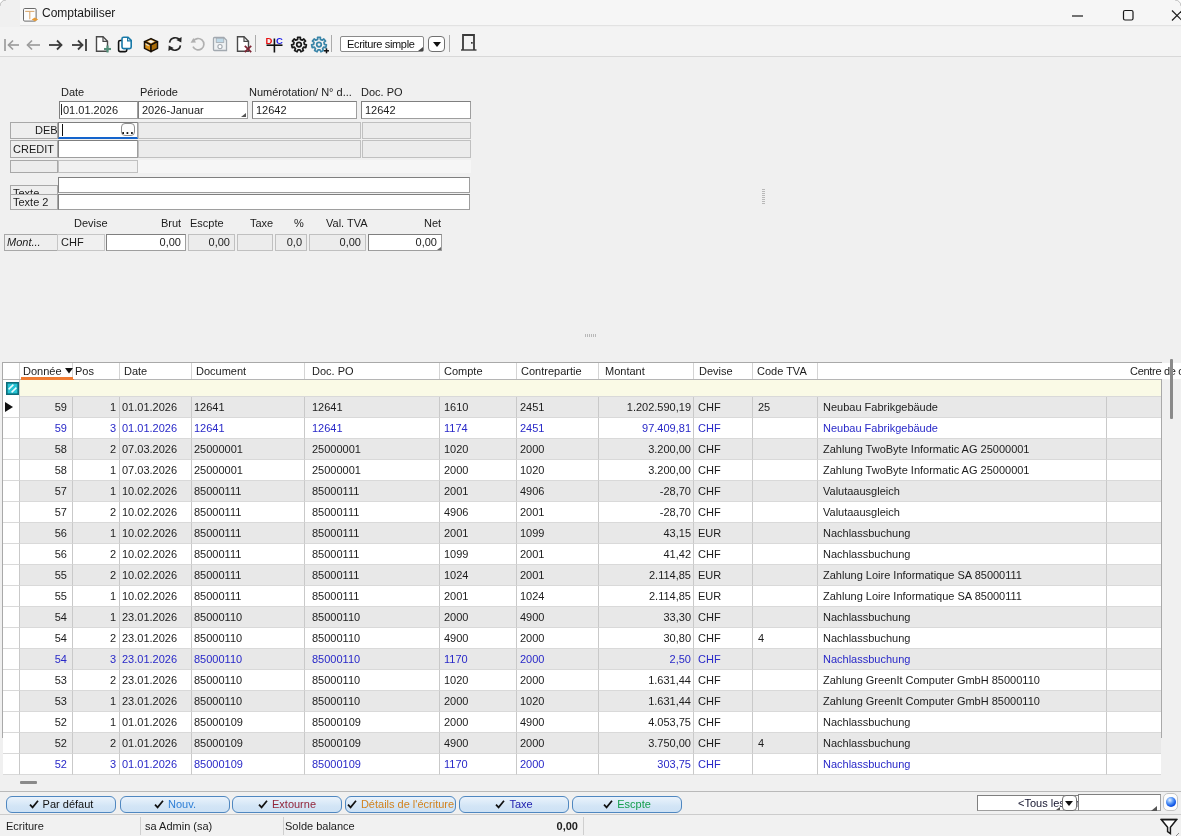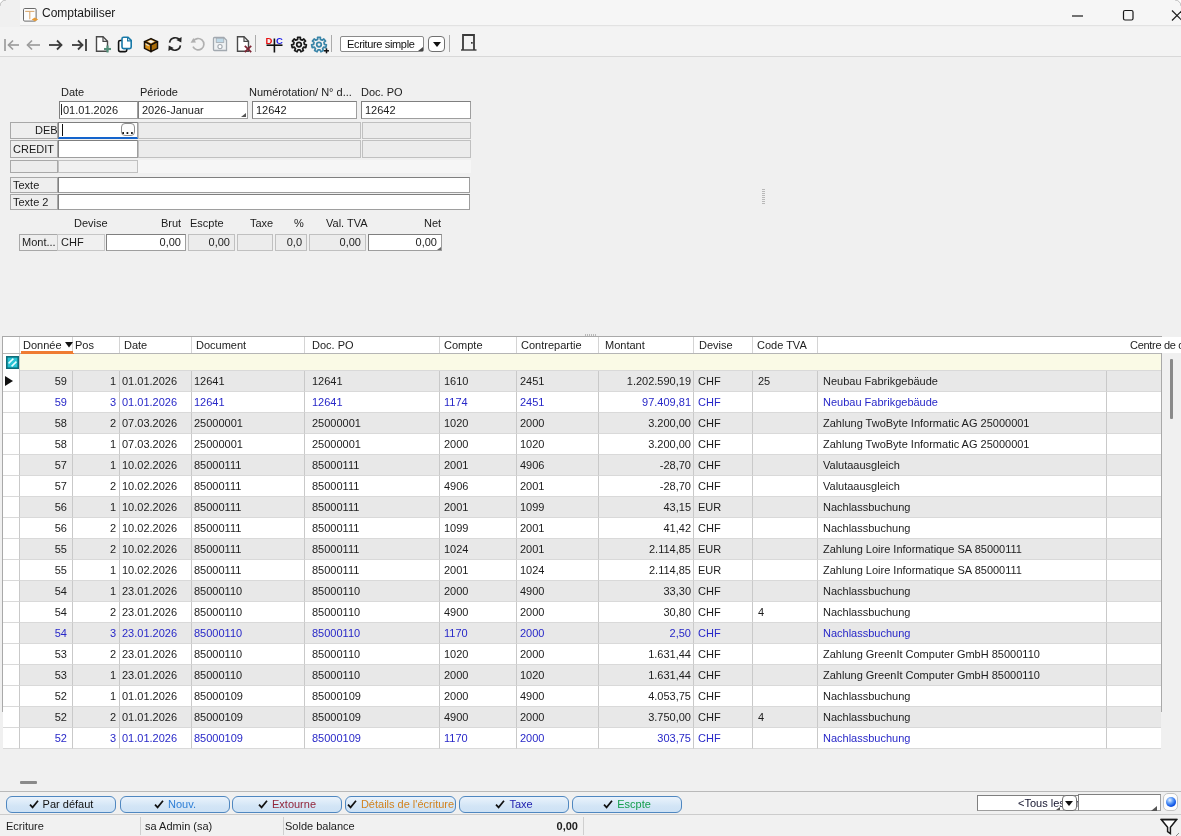--- a/index.html
+++ b/index.html
@@ -15,21 +15,21 @@
 .tsep{position:absolute;top:8px;width:1px;height:17px;background:#ababab;}
 .combo{position:absolute;left:340px;top:9px;width:84px;height:16px;background:#fff;border:1px solid #8a8a8a;border-radius:2px;line-height:14px;padding-left:6px;font-size:11px;letter-spacing:-0.35px;color:#111;white-space:nowrap;}
 .combobtn{position:absolute;left:428px;top:9px;width:17px;height:16px;background:#fff;border:1px solid #707070;border-radius:4px;}
 
 .lbl{position:absolute;font-size:11px;color:#1c1c1c;white-space:nowrap;}
 .inp{position:absolute;background:#fff;border:1px solid;border-color:#7f7f7f #9e9e9e #9e9e9e #7f7f7f;font-size:11px;line-height:15px;padding-left:3px;white-space:nowrap;overflow:hidden;}
 .cell{position:absolute;background:#ececec;border:1px solid #c0c0c0;}
 .lblcell{position:absolute;background:#eeeeee;border:1px solid #a8a8a8;font-size:11px;padding-left:2px;color:#1c1c1c;white-space:nowrap;overflow:hidden;}
 .num{text-align:right;padding-right:4px;}
 
-#grid{position:absolute;left:2px;top:336px;width:1160px;height:376px;background:#ef4444;border:1px solid #a9a9a9;border-bottom:none;}
+#grid{position:absolute;left:2px;top:362px;width:1160px;height:376px;background:#ef4444;border:1px solid #a9a9a9;border-bottom:none;}
 .hc{position:absolute;top:0;height:16px;border-right:1px solid #d4d4d4;line-height:16px;padding-left:4px;background:#fff;white-space:nowrap;overflow:hidden;}
 #hdr{position:absolute;left:0;top:0;width:1158px;height:17px;background:#fff;border-bottom:1px solid #b5b5b5;}
 .row{position:absolute;left:0;width:1158px;height:21px;}
 .c{position:absolute;top:0;height:21px;border-right:1px solid #c9c9c9;border-bottom:1px solid #d9d9d9;line-height:20px;white-space:nowrap;overflow:hidden;padding-left:4px;}
 .cr{text-align:right;padding-left:0;}
 .sel{left:0;width:17px;padding:0;}
 .cdon{left:17px;width:53px;padding-right:5px;}
 .cpos{left:70px;width:47px;padding-right:3px;}
 .cdat{left:117px;width:72px;padding-left:2px;}
 .cdoc{left:189px;width:113px;padding-left:2px;}
@@ -207,36 +207,36 @@
 
 <div class="lblcell" style="left:10px;top:140px;width:48px;height:18px;line-height:16px;">CREDIT</div>
 <div class="inp" style="left:58px;top:140px;width:80px;height:18px;"></div>
 <div class="cell" style="left:138px;top:140px;width:223px;height:18px;"></div>
 <div class="cell" style="left:362px;top:140px;width:109px;height:18px;"></div>
 
 <div class="lblcell" style="left:10px;top:160px;width:48px;height:13px;background:#ececec;"></div>
 <div class="cell" style="left:58px;top:160px;width:80px;height:13px;background:#f1f1f1;"></div>
 <div class="abs" style="left:138px;top:160px;width:333px;height:13px;background:#f6f6f6;"></div>
 
-<div class="lblcell" style="left:10px;top:177px;width:48px;height:16px;line-height:14px;">Texte</div>
+<div class="lblcell" style="left:10px;top:185px;width:48px;height:16px;line-height:14px;">Texte</div>
 <div class="inp" style="left:58px;top:177px;width:412px;height:16px;"></div>
 <div class="lblcell" style="left:10px;top:194px;width:48px;height:16px;line-height:14px;">Texte 2</div>
 <div class="inp" style="left:58px;top:194px;width:412px;height:16px;"></div>
 
 <div class="abs" style="left:762px;top:189px;width:3px;height:16px;background:repeating-linear-gradient(to bottom,#b8b8b8 0,#b8b8b8 1px,transparent 1px,transparent 2px);"></div>
 
 <div class="lbl" style="left:74px;top:217px">Devise</div>
 <div class="lbl" style="left:161px;top:217px">Brut</div>
 <div class="lbl" style="left:190px;top:217px">Escpte</div>
 <div class="lbl" style="left:250px;top:217px">Taxe</div>
 <div class="lbl" style="left:294px;top:217px">%</div>
 <div class="lbl" style="left:326px;top:217px">Val. TVA</div>
 <div class="lbl" style="left:424px;top:217px">Net</div>
 
-<div class="lblcell" style="left:19px;top:234px;width:60px;height:17px;line-height:15px;">Mont...</div>
+<div class="lblcell" style="left:4px;top:234px;width:60px;height:17px;line-height:15px;font-style:italic;">Mont...</div>
 <div class="abs" style="left:57px;top:234px;width:48px;height:17px;background:#f0f0f0;border:1px solid #c6c6c6;line-height:15px;padding-left:3px;">CHF</div>
 <div class="inp num" style="left:106px;top:234px;width:80px;height:17px;line-height:15px;">0,00</div>
 <div class="cell num" style="left:188px;top:234px;width:47px;height:17px;line-height:15px;">0,00</div>
 <div class="cell" style="left:237px;top:234px;width:36px;height:17px;"></div>
 <div class="cell num" style="left:275px;top:234px;width:32px;height:17px;line-height:15px;">0,0</div>
 <div class="cell num" style="left:309px;top:234px;width:57px;height:17px;line-height:15px;">0,00</div>
 <div class="inp num" style="left:368px;top:234px;width:74px;height:17px;line-height:15px;">0,00</div>
 <svg class="abs" style="left:437px;top:247px" width="4" height="3" viewBox="0 0 4 3">
       <path d="M0 3 L4 3 L4 0 Z" fill="#666"></path>
     </svg>

